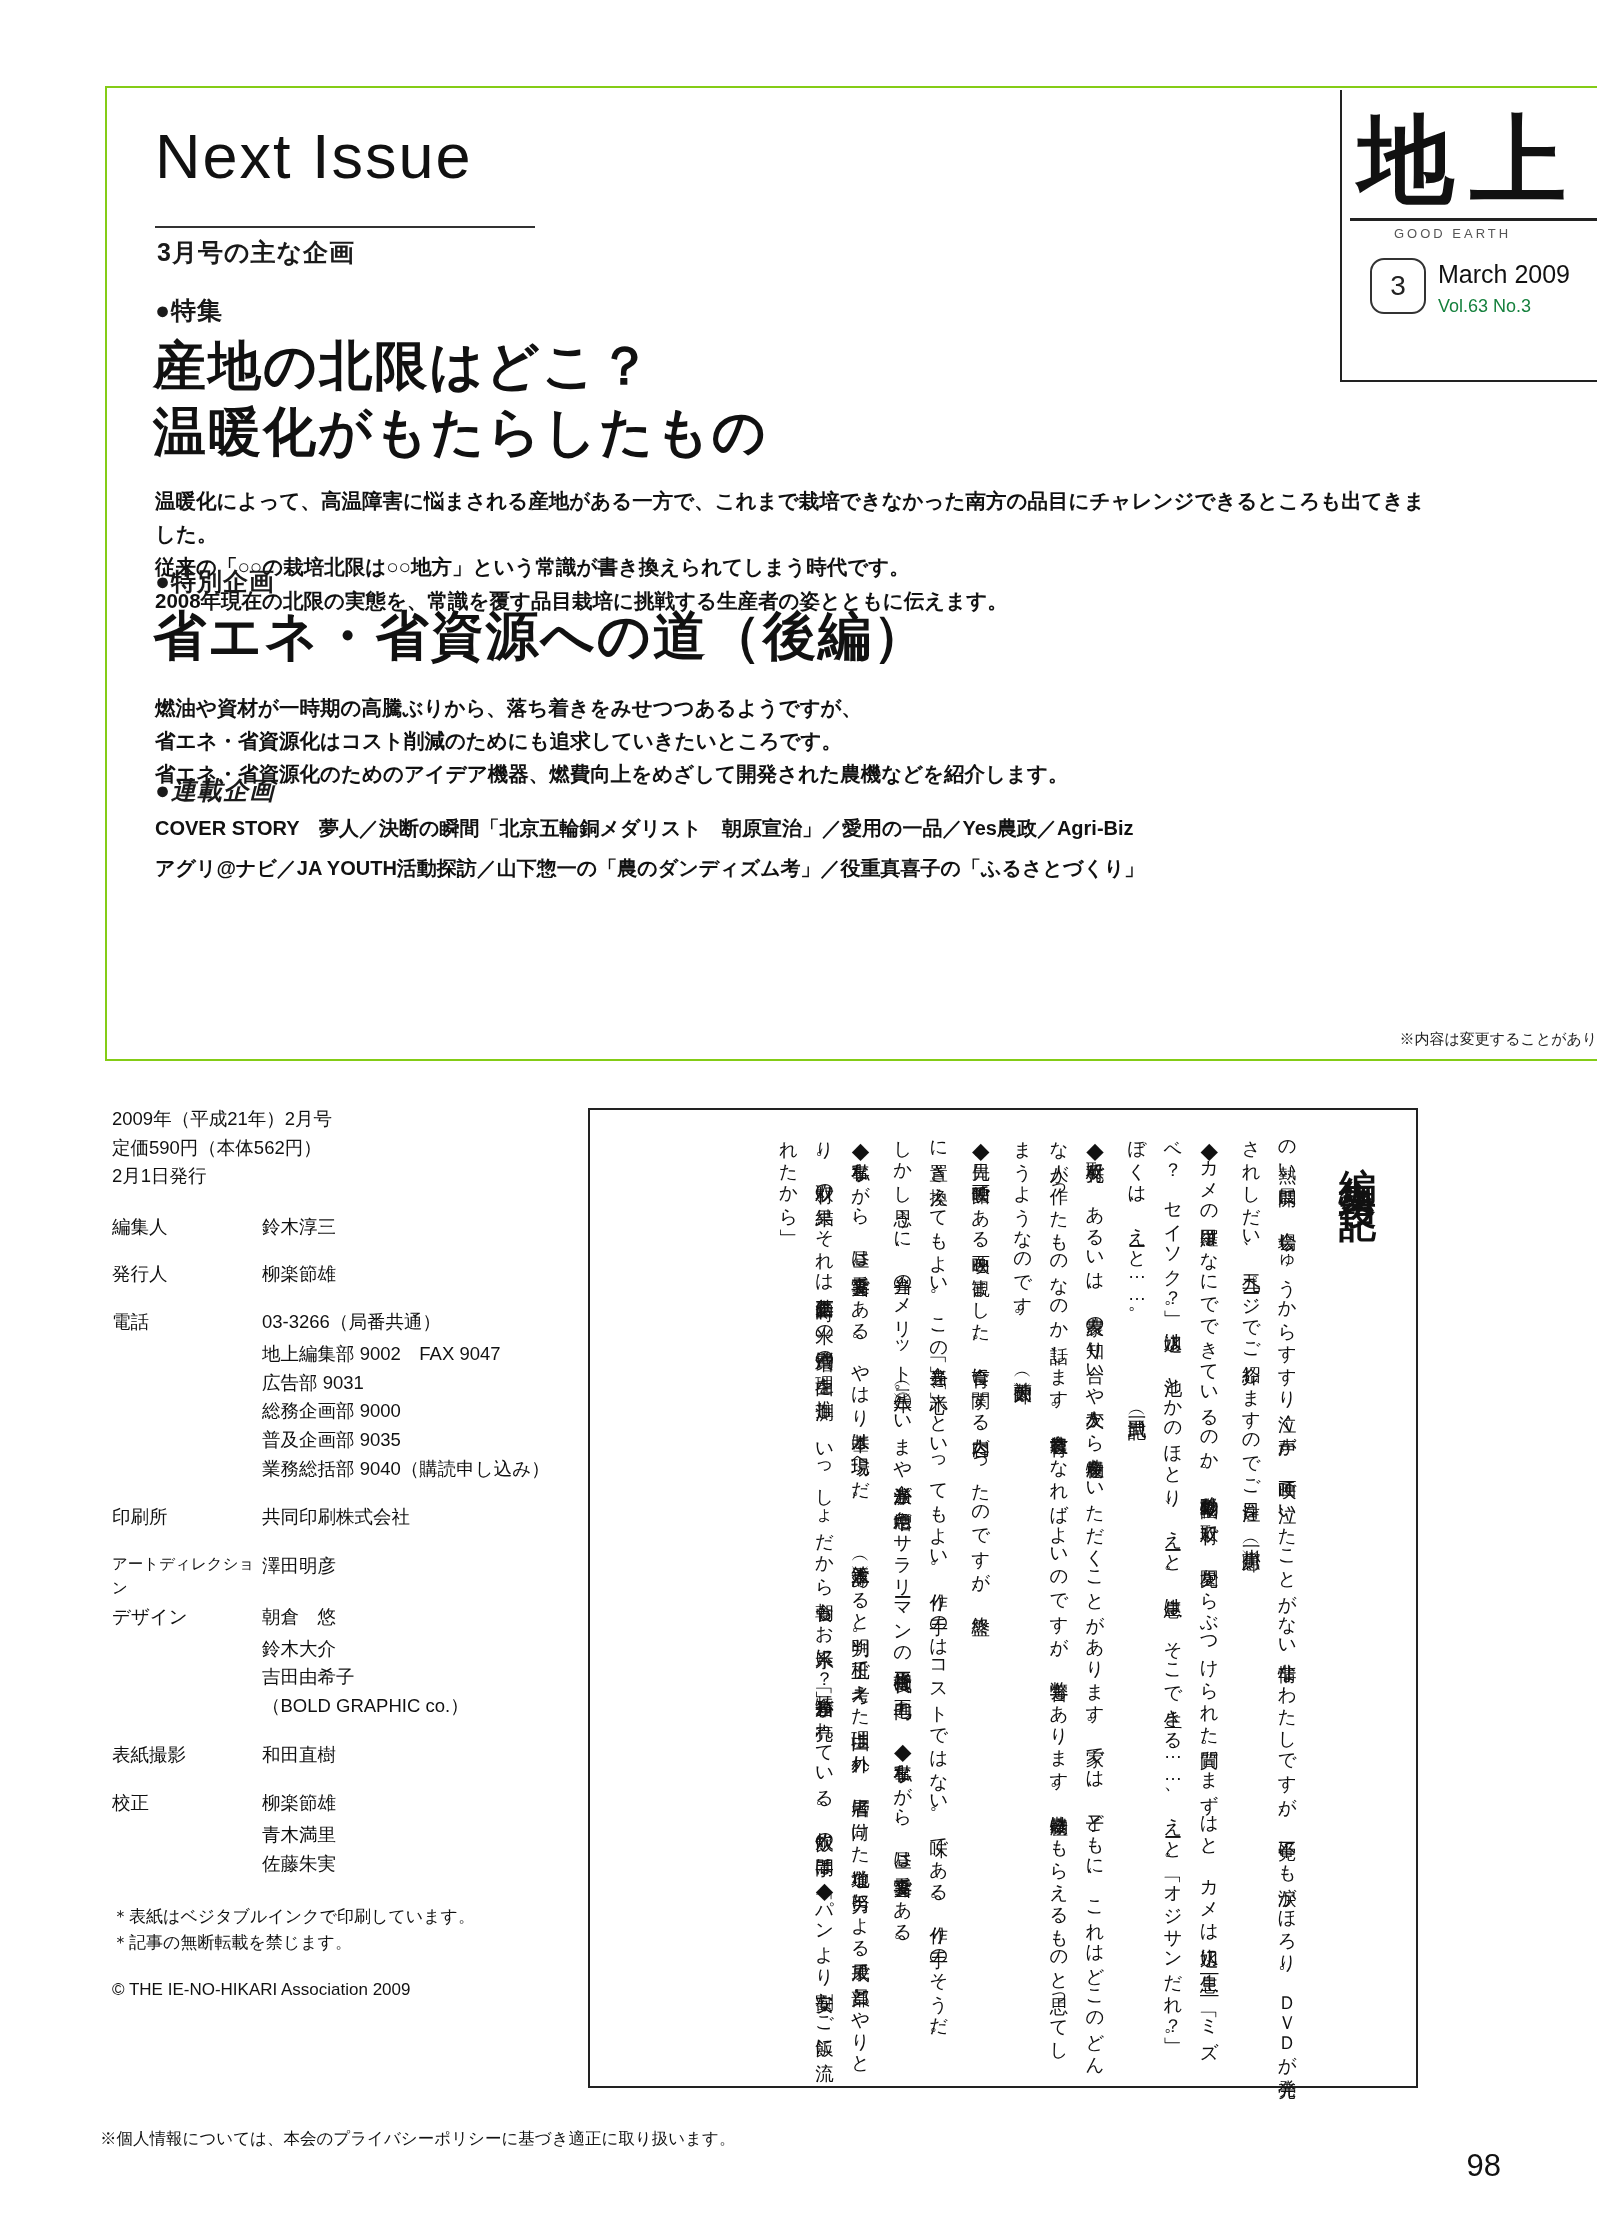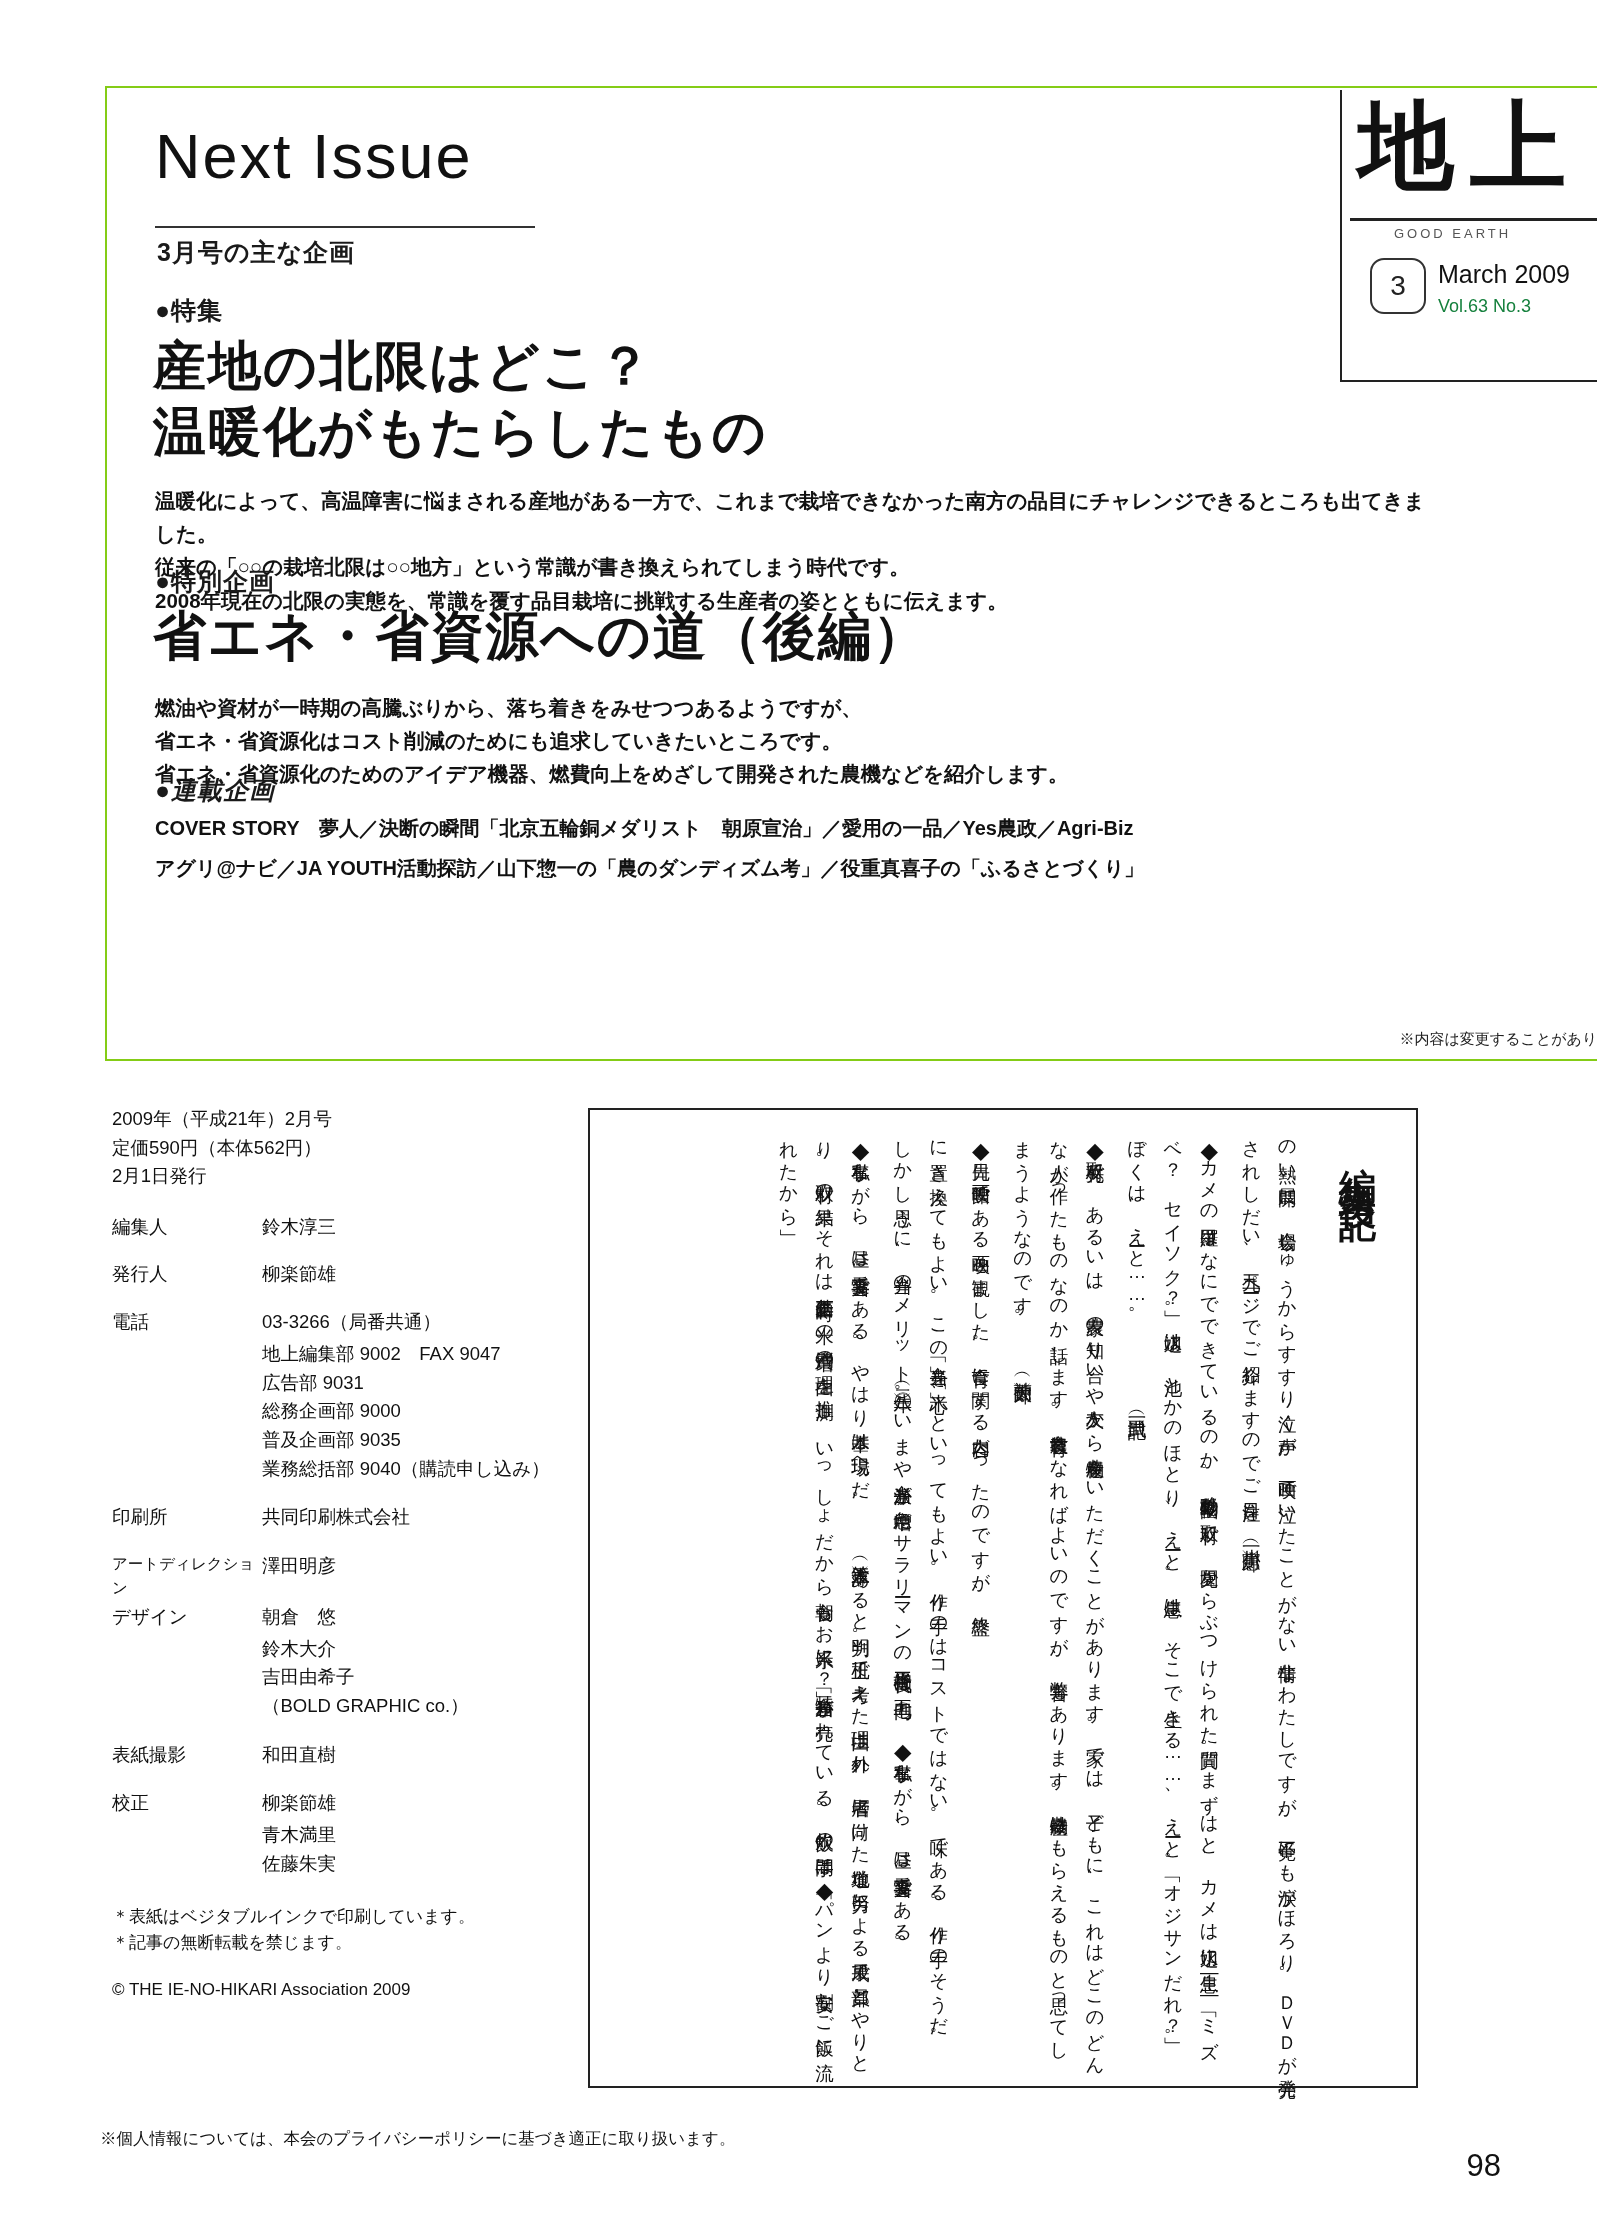--- a/index.html
+++ b/index.html
@@ -61,21 +61,21 @@
     top: 2px;
     width: 308px;
     height: 292px;
     border-left: 2px solid #222;
     border-bottom: 2px solid #222;
     box-sizing: border-box;
   }
   .masthead-logo {
     position: absolute;
     left: 16px;
-    top: 6px;
+    top: 20px;
     font-size: 96px;
     font-weight: bold;
     letter-spacing: 16px;
     font-family: "DejaVu Sans", sans-serif;
     color: #111;
     line-height: 1.05;
   }
   .masthead-rule {
     position: absolute;
     left: 8px;

